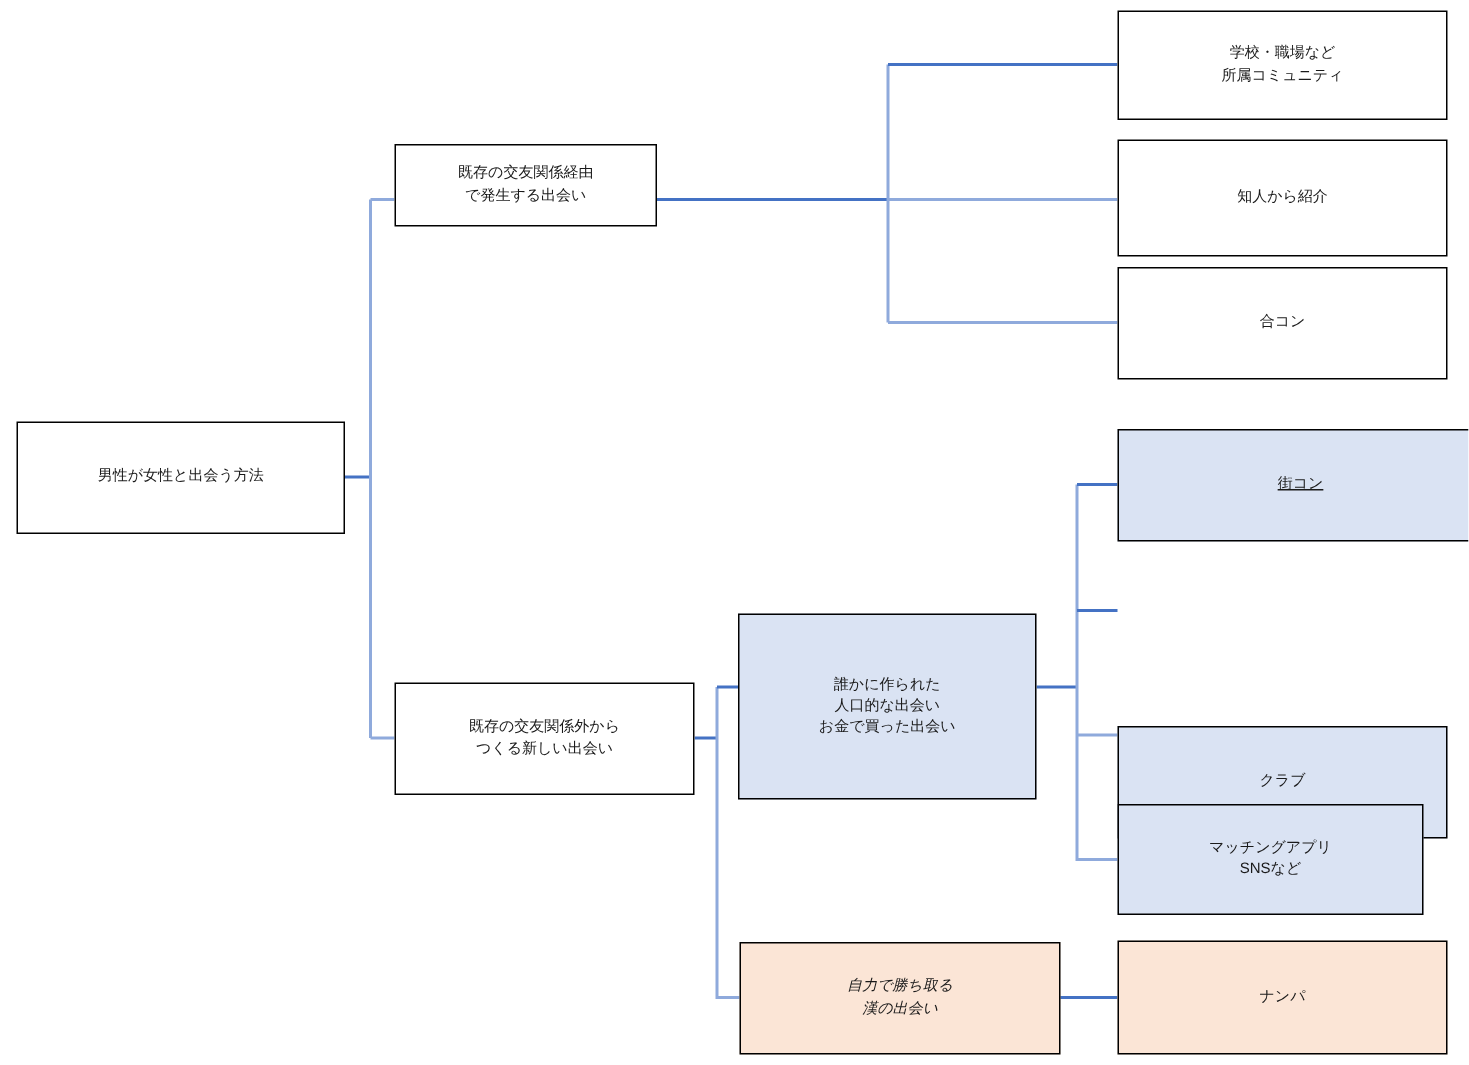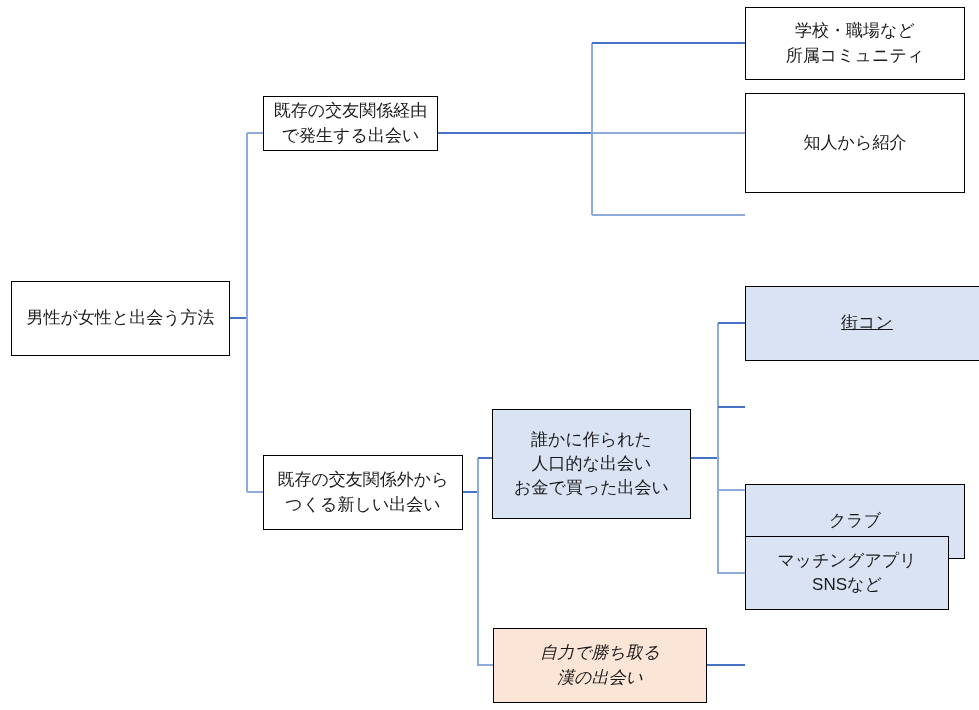--- a/index.html
+++ b/index.html
@@ -18,21 +18,21 @@
   .node {
     position: absolute;
     box-sizing: border-box;
     border: 1.5px solid var(--box-border, #000000);
     background: var(--fill-white, #ffffff);
     display: flex;
     align-items: center;
     justify-content: center;
     text-align: center;
     white-space: pre-line;
-    font-size: 17px;
+    font-size: 10px;
     line-height: 1.42;
     color: var(--text, #1a1a1a);
   }
   .node.blue  { background: var(--fill-blue,  #dae3f3); }
   .node.peach { background: var(--fill-peach, #fbe5d6); }
   .hline { position: absolute; height: 2px; }
   .vline { position: absolute; width: 2px; }
   .dark  { background: var(--line-dark,  #4472c4); }
   .light { background: var(--line-light, #8faadc); }
 </style>
@@ -67,35 +67,37 @@
   <div class="hline dark" style="left:690px; top:664px; width:55px;"></div>
 
   <div class="node" style="left:11px;  top:281px; width:219px; height:75px;">男性が女性と出会う方法</div>
 
   <div class="node" style="left:263px; top:96px;  width:175px; height:55px;">既存の交友関係経由
 で発生する出会い</div>
 
   <div class="node" style="left:745px; top:7px;   width:220px; height:73px;">学校・職場など
 所属コミュニティ</div>
 
-  <div class="node" style="left:745px; top:93px;  width:220px; height:100px;">知人から紹介</div>
+  <div class="node" style="left:745px; top:93px;  width:220px; height:78px;">知人から紹介</div>
 
+  <div class="node" style="left:745px; top:178px; width:220px; height:75px;">合コン</div>
 
   <div class="node" style="left:263px; top:455px; width:200px; height:75px;">既存の交友関係外から
 つくる新しい出会い</div>
 
-  <div class="node blue" style="left:492px; top:409px; width:199px; height:110px;">誰かに作られた
+  <div class="node blue" style="left:492px; top:409px; width:199px; height:124px;">誰かに作られた
 人口的な出会い
 お金で買った出会い</div>
 
   <div class="node blue" style="left:745px; top:286px; width:244px; height:75px;text-decoration:underline;">街コン</div>
 
 
   <div class="node blue" style="left:745px; top:453px; width:220px; height:75px;margin-top:31px;">クラブ</div>
 
   <div class="node blue" style="left:745px; top:536px; width:204px; height:74px;">マッチングアプリ
 SNSなど</div>
 
   <div class="node peach" style="left:493px; top:628px; width:214px; height:75px;font-style:italic;">自力で勝ち取る
 漢の出会い</div>
 
+  <div class="node peach" style="left:745px; top:627px; width:220px; height:76px;">ナンパ</div>
 
 </div>
 
 </body></html>

